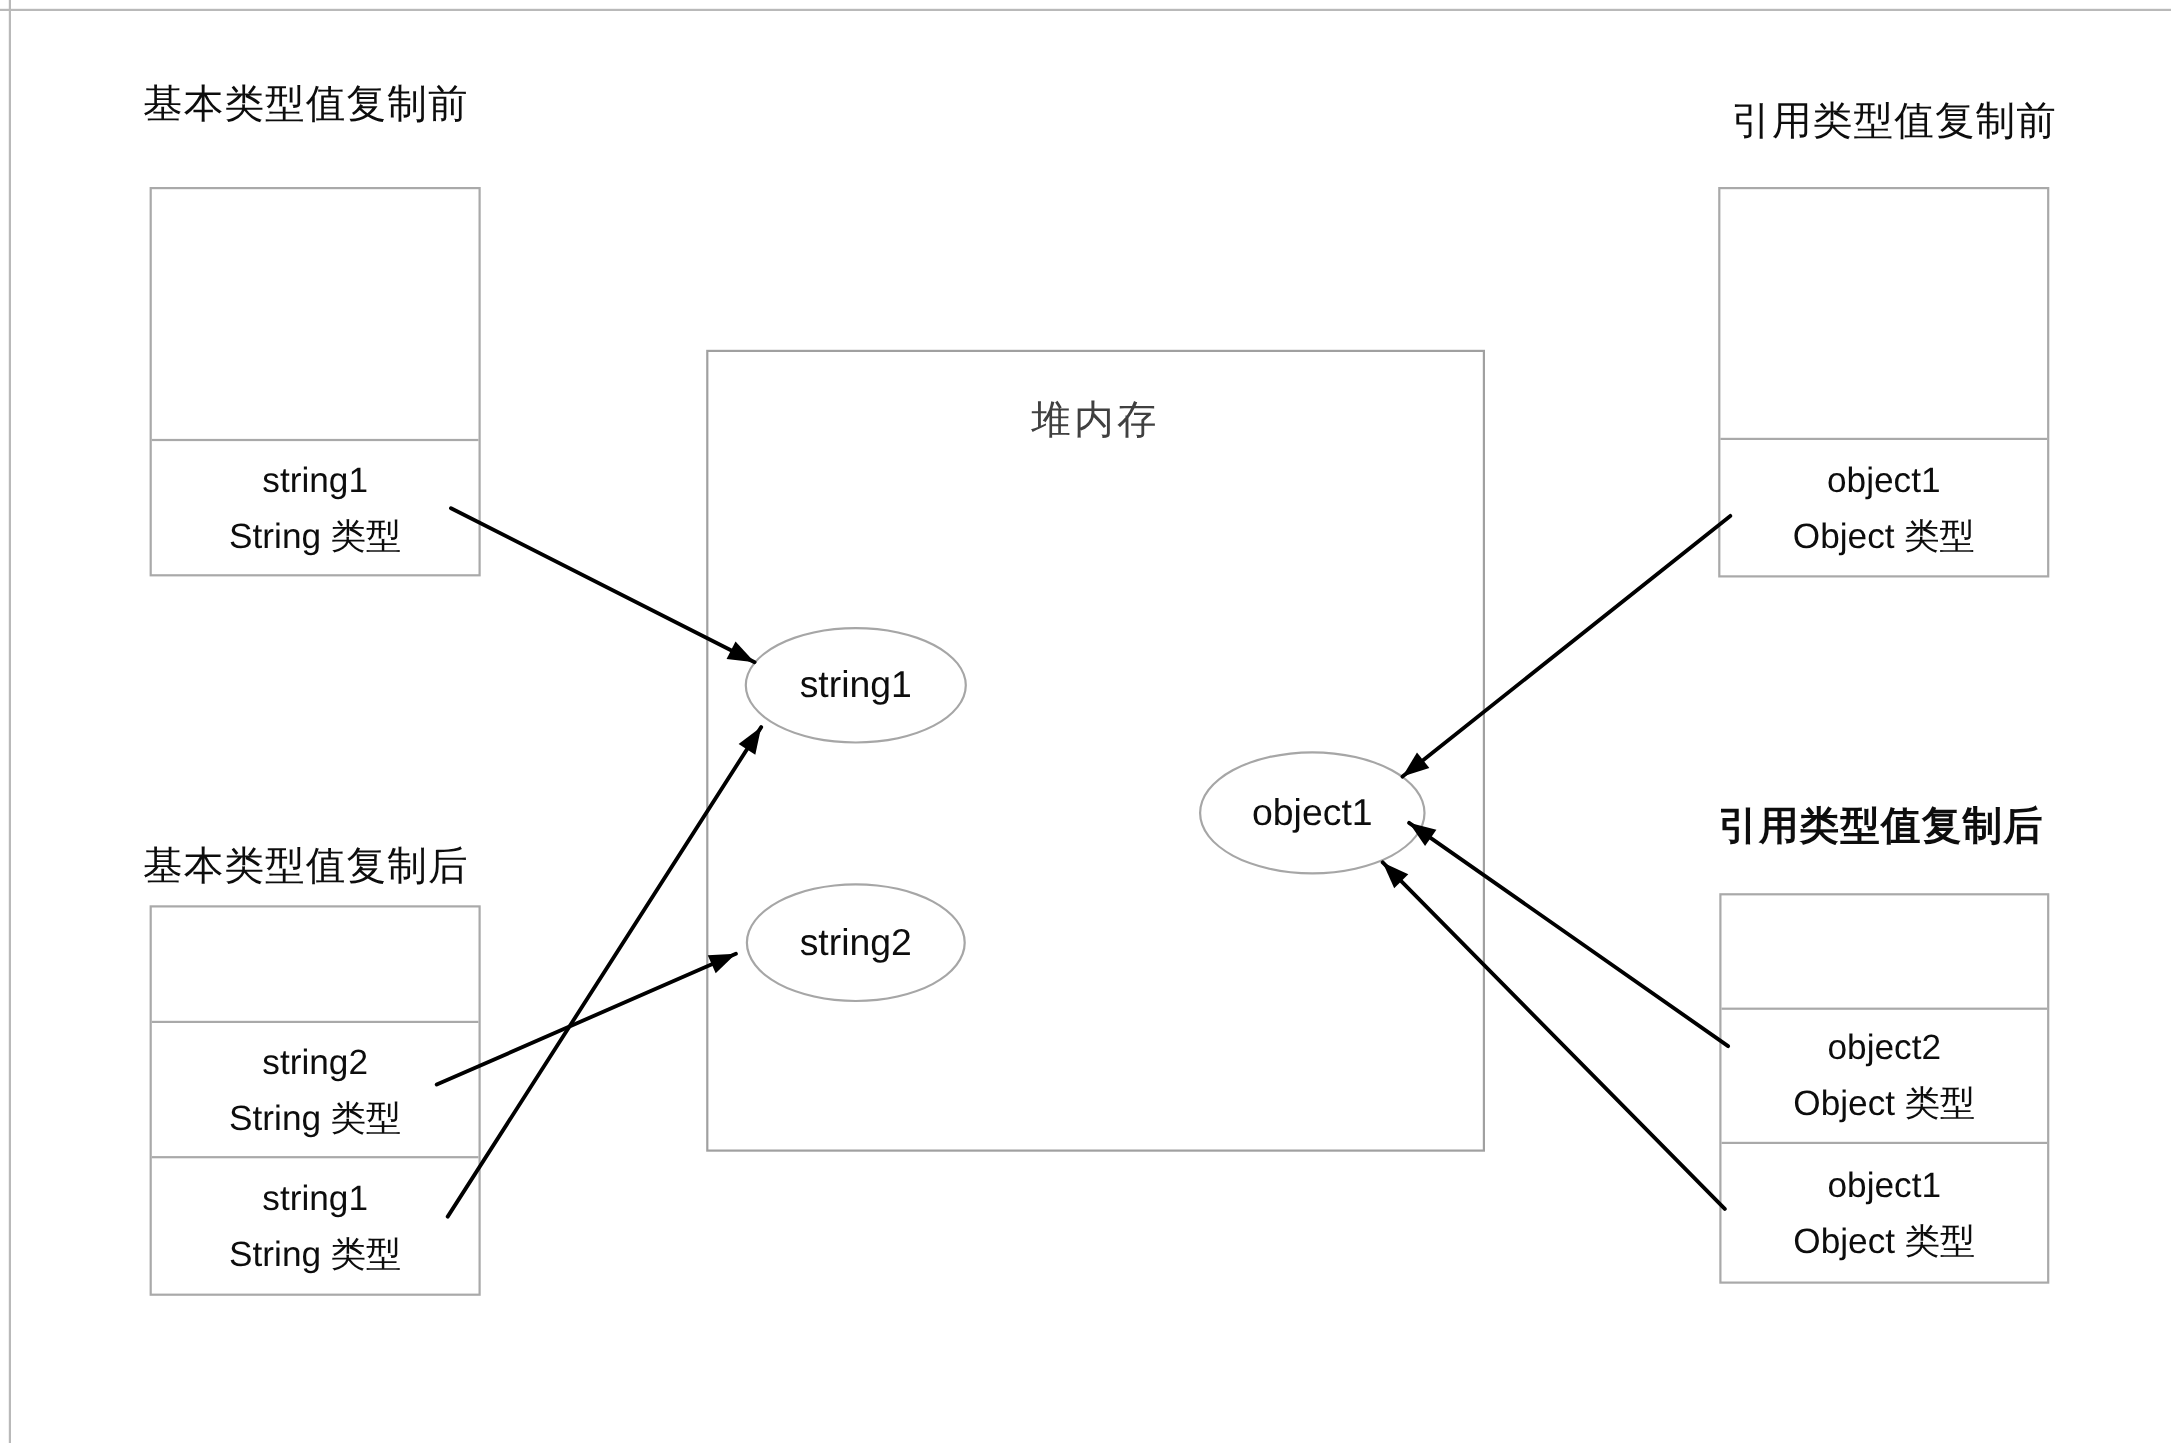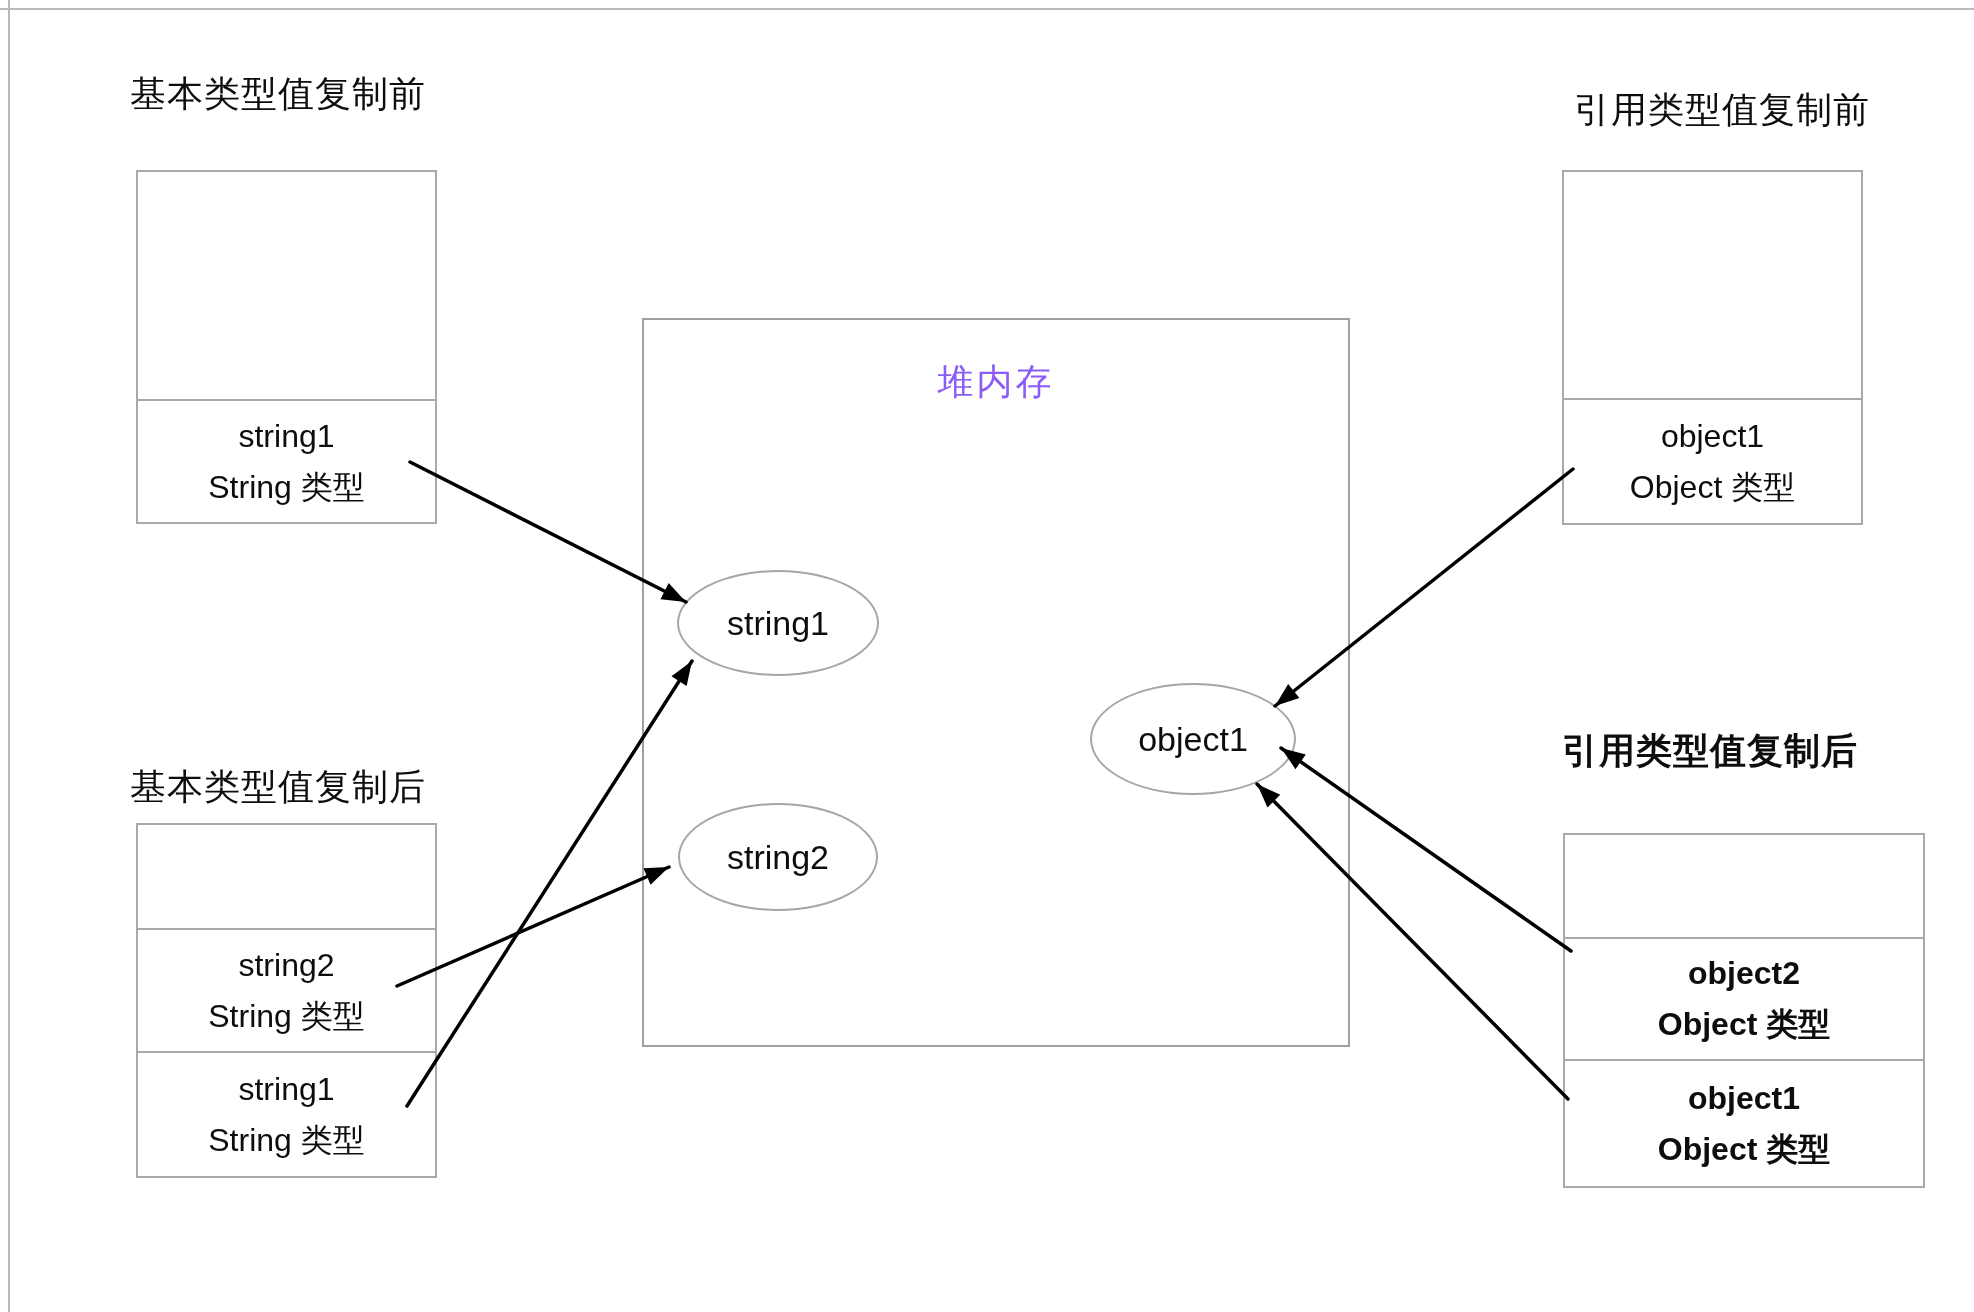--- a/index.html
+++ b/index.html
@@ -22,21 +22,21 @@
     align-items:center;justify-content:center;font-size:32px;line-height:1.58;color:#0d0d0d;}
   .var-box .row + .row{border-top:2px solid #a9a9a9;}
   .var-box .row.fill{flex:1 1 auto;}
 
   .heap-box{
     position:absolute;left:642px;top:318px;width:708px;height:729px;
     border:2px solid #a0a0a0;box-sizing:border-box;background:#ffffff;
   }
   .heap-title{
     position:absolute;left:0;right:0;top:38px;text-align:center;
-    font-size:36px;letter-spacing:3px;color:#8b5cf6;
+    font-size:36px;letter-spacing:3px;color:#404040;
   }
 
   .mem-ellipse{
     position:absolute;border:2px solid #a6a6a6;border-radius:50%;background:#ffffff;
     box-sizing:border-box;display:flex;align-items:center;justify-content:center;
     font-size:34px;color:#0d0d0d;
   }
   #ellipse-string1{left:677px;top:570px;width:202px;height:106px;}
   #ellipse-string2{left:678px;top:803px;width:200px;height:108px;}
   #ellipse-object1{left:1090px;top:683px;width:206px;height:112px;}
@@ -76,21 +76,21 @@
 </div>
 
 <div class="var-box" style="left:1562px;top:170px;width:301px;height:355px;">
   <div class="row" style="flex:0 0 226px;"></div>
   <div class="row fill">
     <div>object1</div>
     <div>Object 类型</div>
   </div>
 </div>
 
-<div class="var-box" style="left:1563px;top:833px;width:362px;height:355px;font-weight:bold;">
+<div class="var-box" style="left:1563px;top:812px;width:300px;height:355px;">
   <div class="row" style="flex:0 0 102px;"></div>
   <div class="row" style="flex:0 0 122px;">
     <div>object2</div>
     <div>Object 类型</div>
   </div>
   <div class="row fill">
     <div>object1</div>
     <div>Object 类型</div>
   </div>
 </div>

